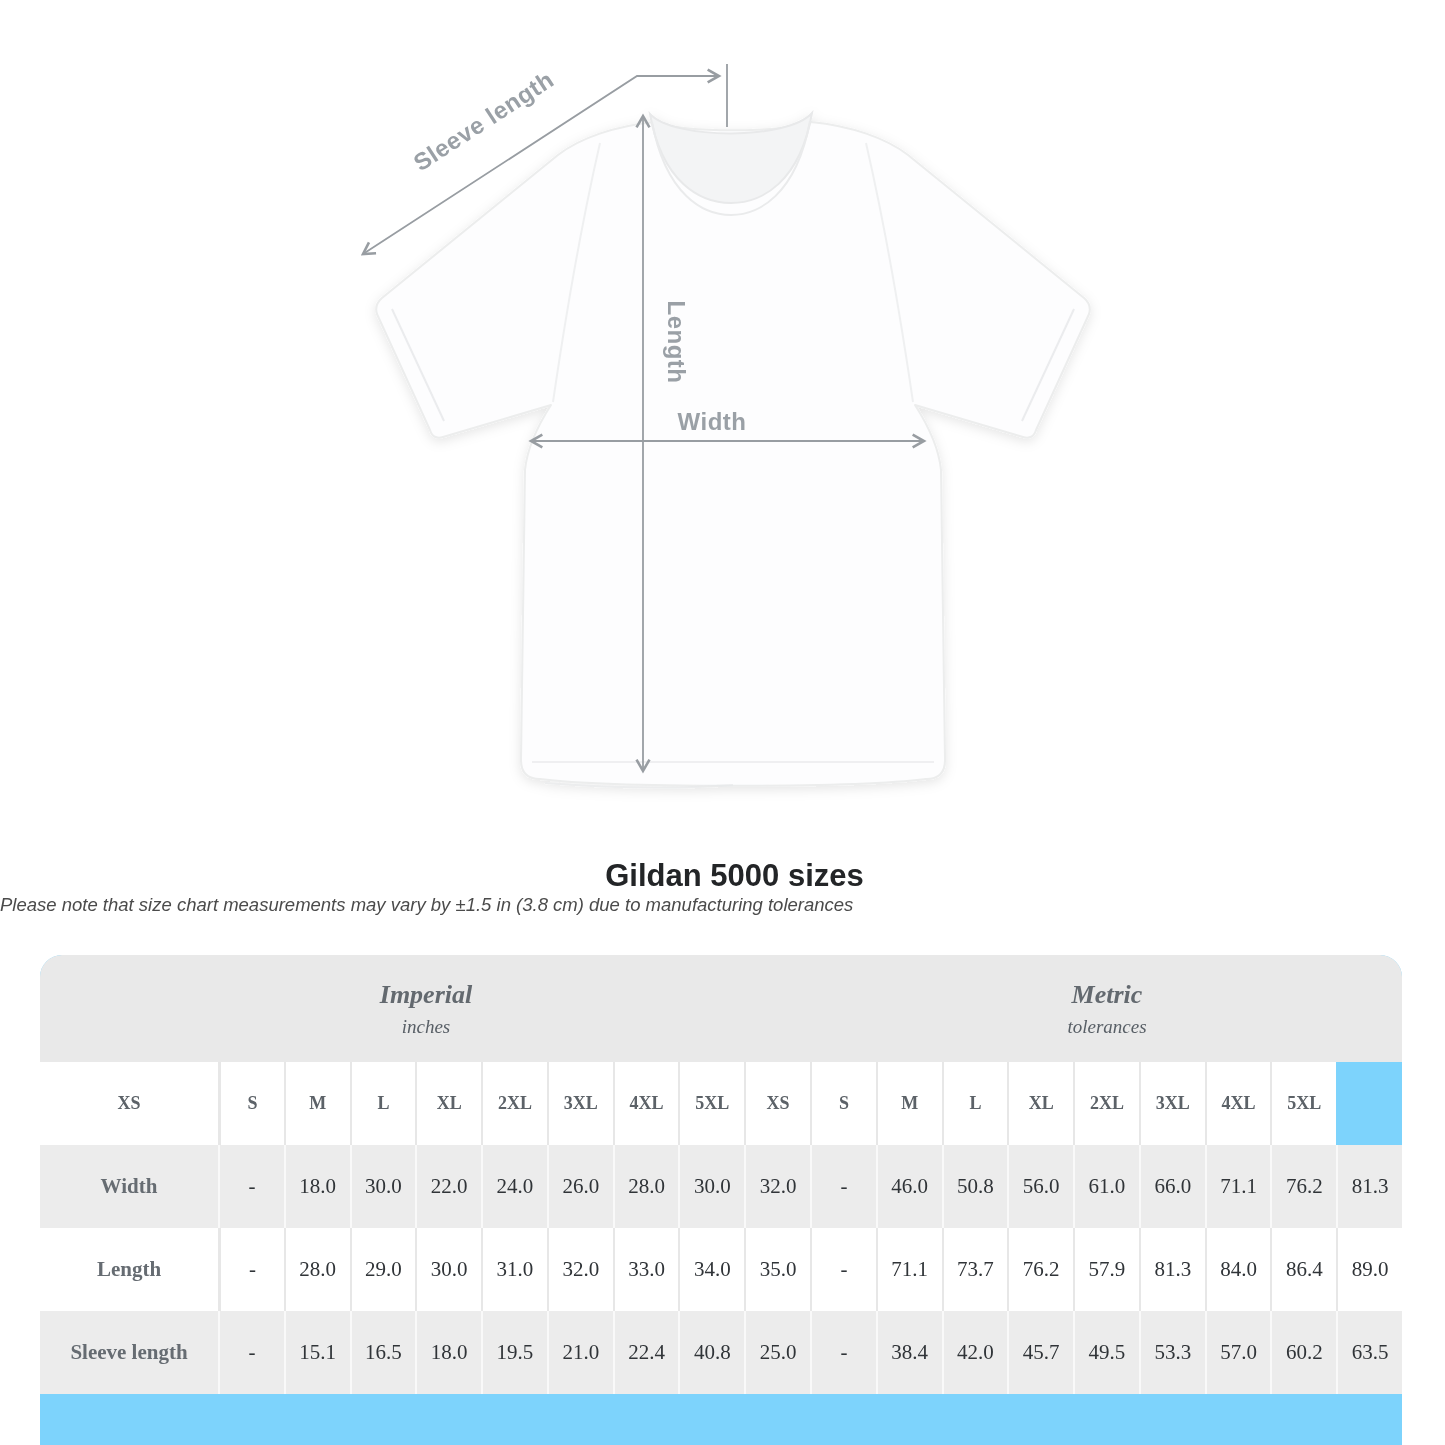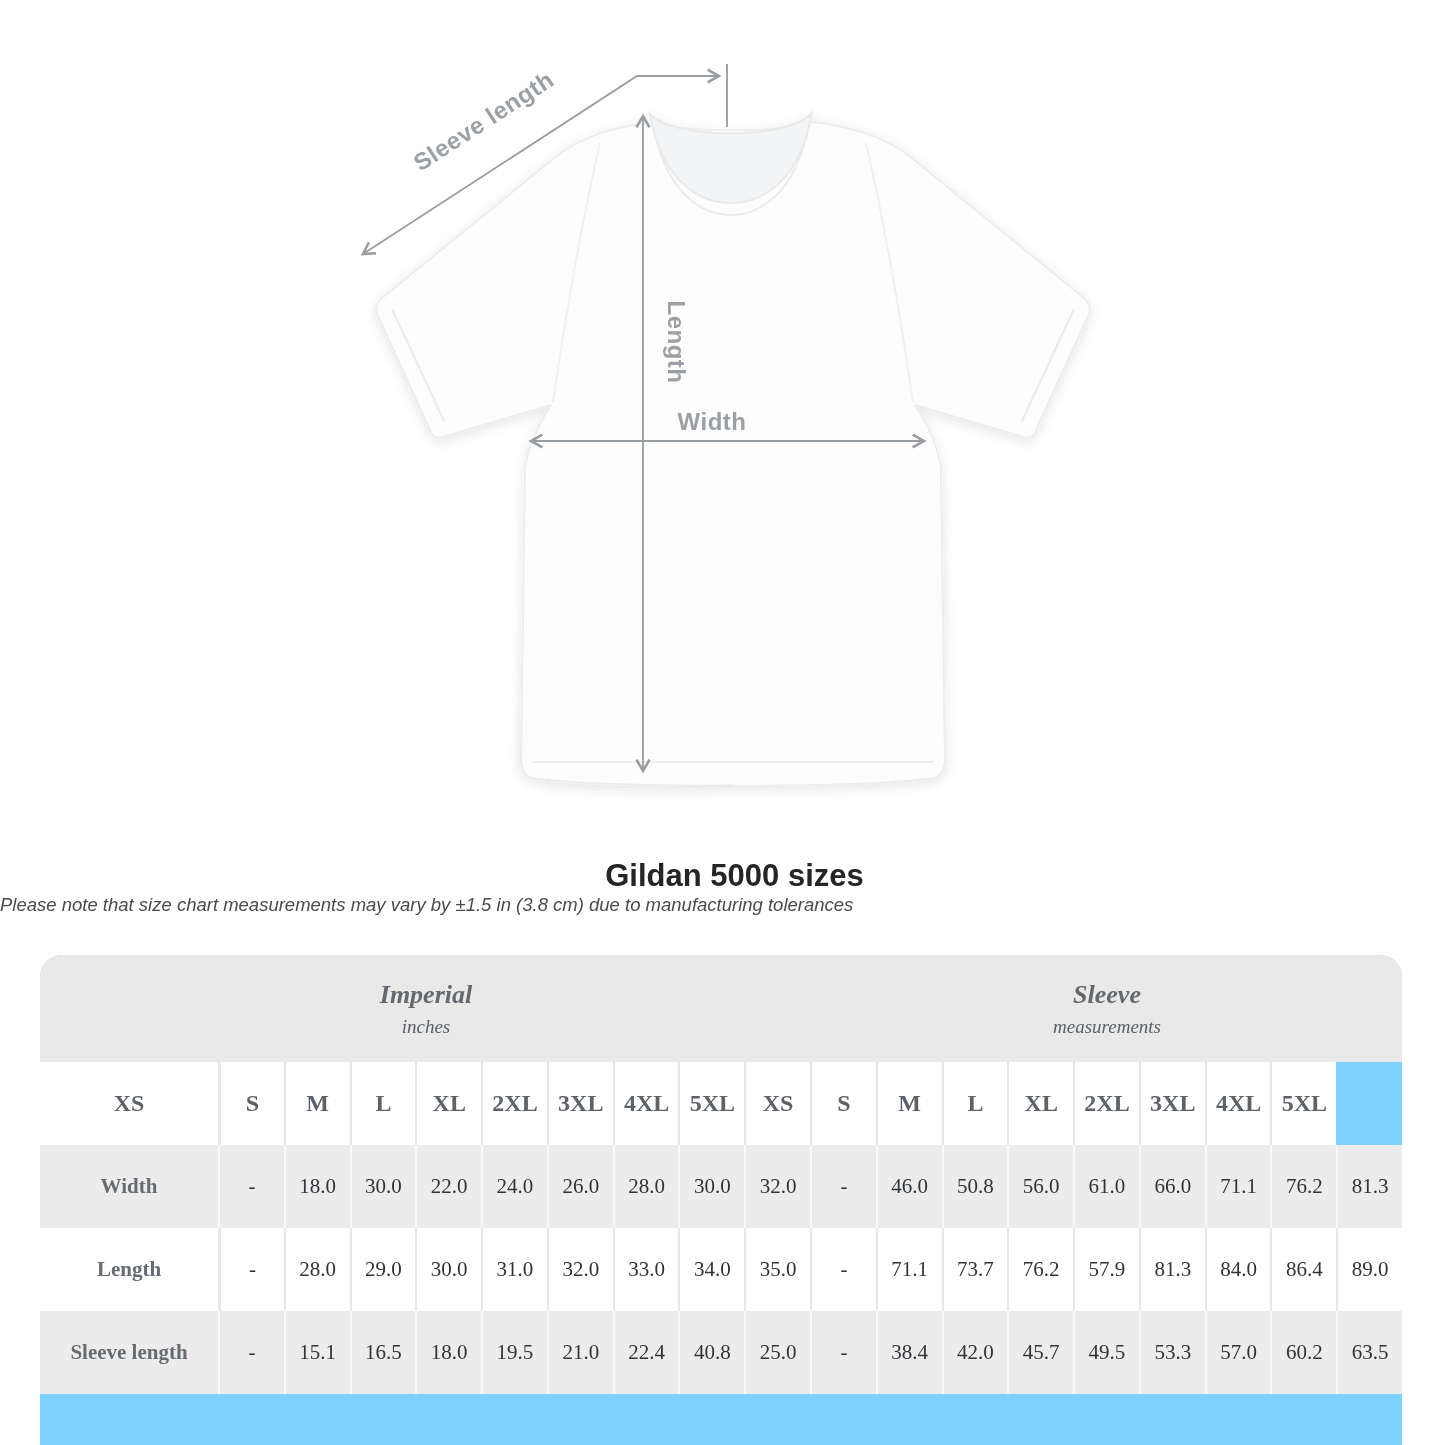--- a/index.html
+++ b/index.html
@@ -25,21 +25,21 @@
   .band{display:grid;grid-template-columns:772px 1fr;height:107px;}
   .band-cell{
     background:#e9e9e9;display:flex;flex-direction:column;align-items:center;
     justify-content:center;gap:6px;
   }
   .band-title{font-size:26px;font-weight:bold;font-style:italic;color:#63696f;}
   .band-unit{font-size:19px;font-style:italic;color:#585f66;}
   .row{display:grid;grid-template-columns:178px repeat(18,1fr);height:83px;}
   .cell{display:flex;align-items:center;justify-content:center;background:#fff;}
   .cell.label{font-weight:bold;color:#666c72;font-size:21px;}
-  .cell.head{font-weight:bold;color:#5c6268;font-size:24px;}
+  .cell.head{font-weight:bold;color:#5c6268;font-size:18px;}
   .cell.val{color:#303438;font-size:21px;}
   .row .cell + .cell{border-left:2px solid #e7e7e7;}
   .row.alt .cell{background:#ececec;}
   .row.alt .cell + .cell{border-left:2px solid #f9f9f9;}
   .row .cell:nth-child(2){border-left-width:3px;}
 </style>
 </head>
 <body>
 
 <div class="stage">
@@ -114,22 +114,22 @@
   <p class="note">Please note that size chart measurements may vary by ±1.5 in (3.8 cm) due to manufacturing tolerances</p>
 
   <div class="size-table">
 
     <div class="band">
       <div class="band-cell">
         <div class="band-title">Imperial</div>
         <div class="band-unit">inches</div>
       </div>
       <div class="band-cell">
-        <div class="band-title">Sleeve</div>
-        <div class="band-unit">measurements</div>
+        <div class="band-title">Metric</div>
+        <div class="band-unit">tolerances</div>
       </div>
     </div>
 
     <div class="row">
       <div class="cell head">XS</div>
       <div class="cell head">S</div>
       <div class="cell head">M</div>
       <div class="cell head">L</div>
       <div class="cell head">XL</div>
       <div class="cell head">2XL</div>

